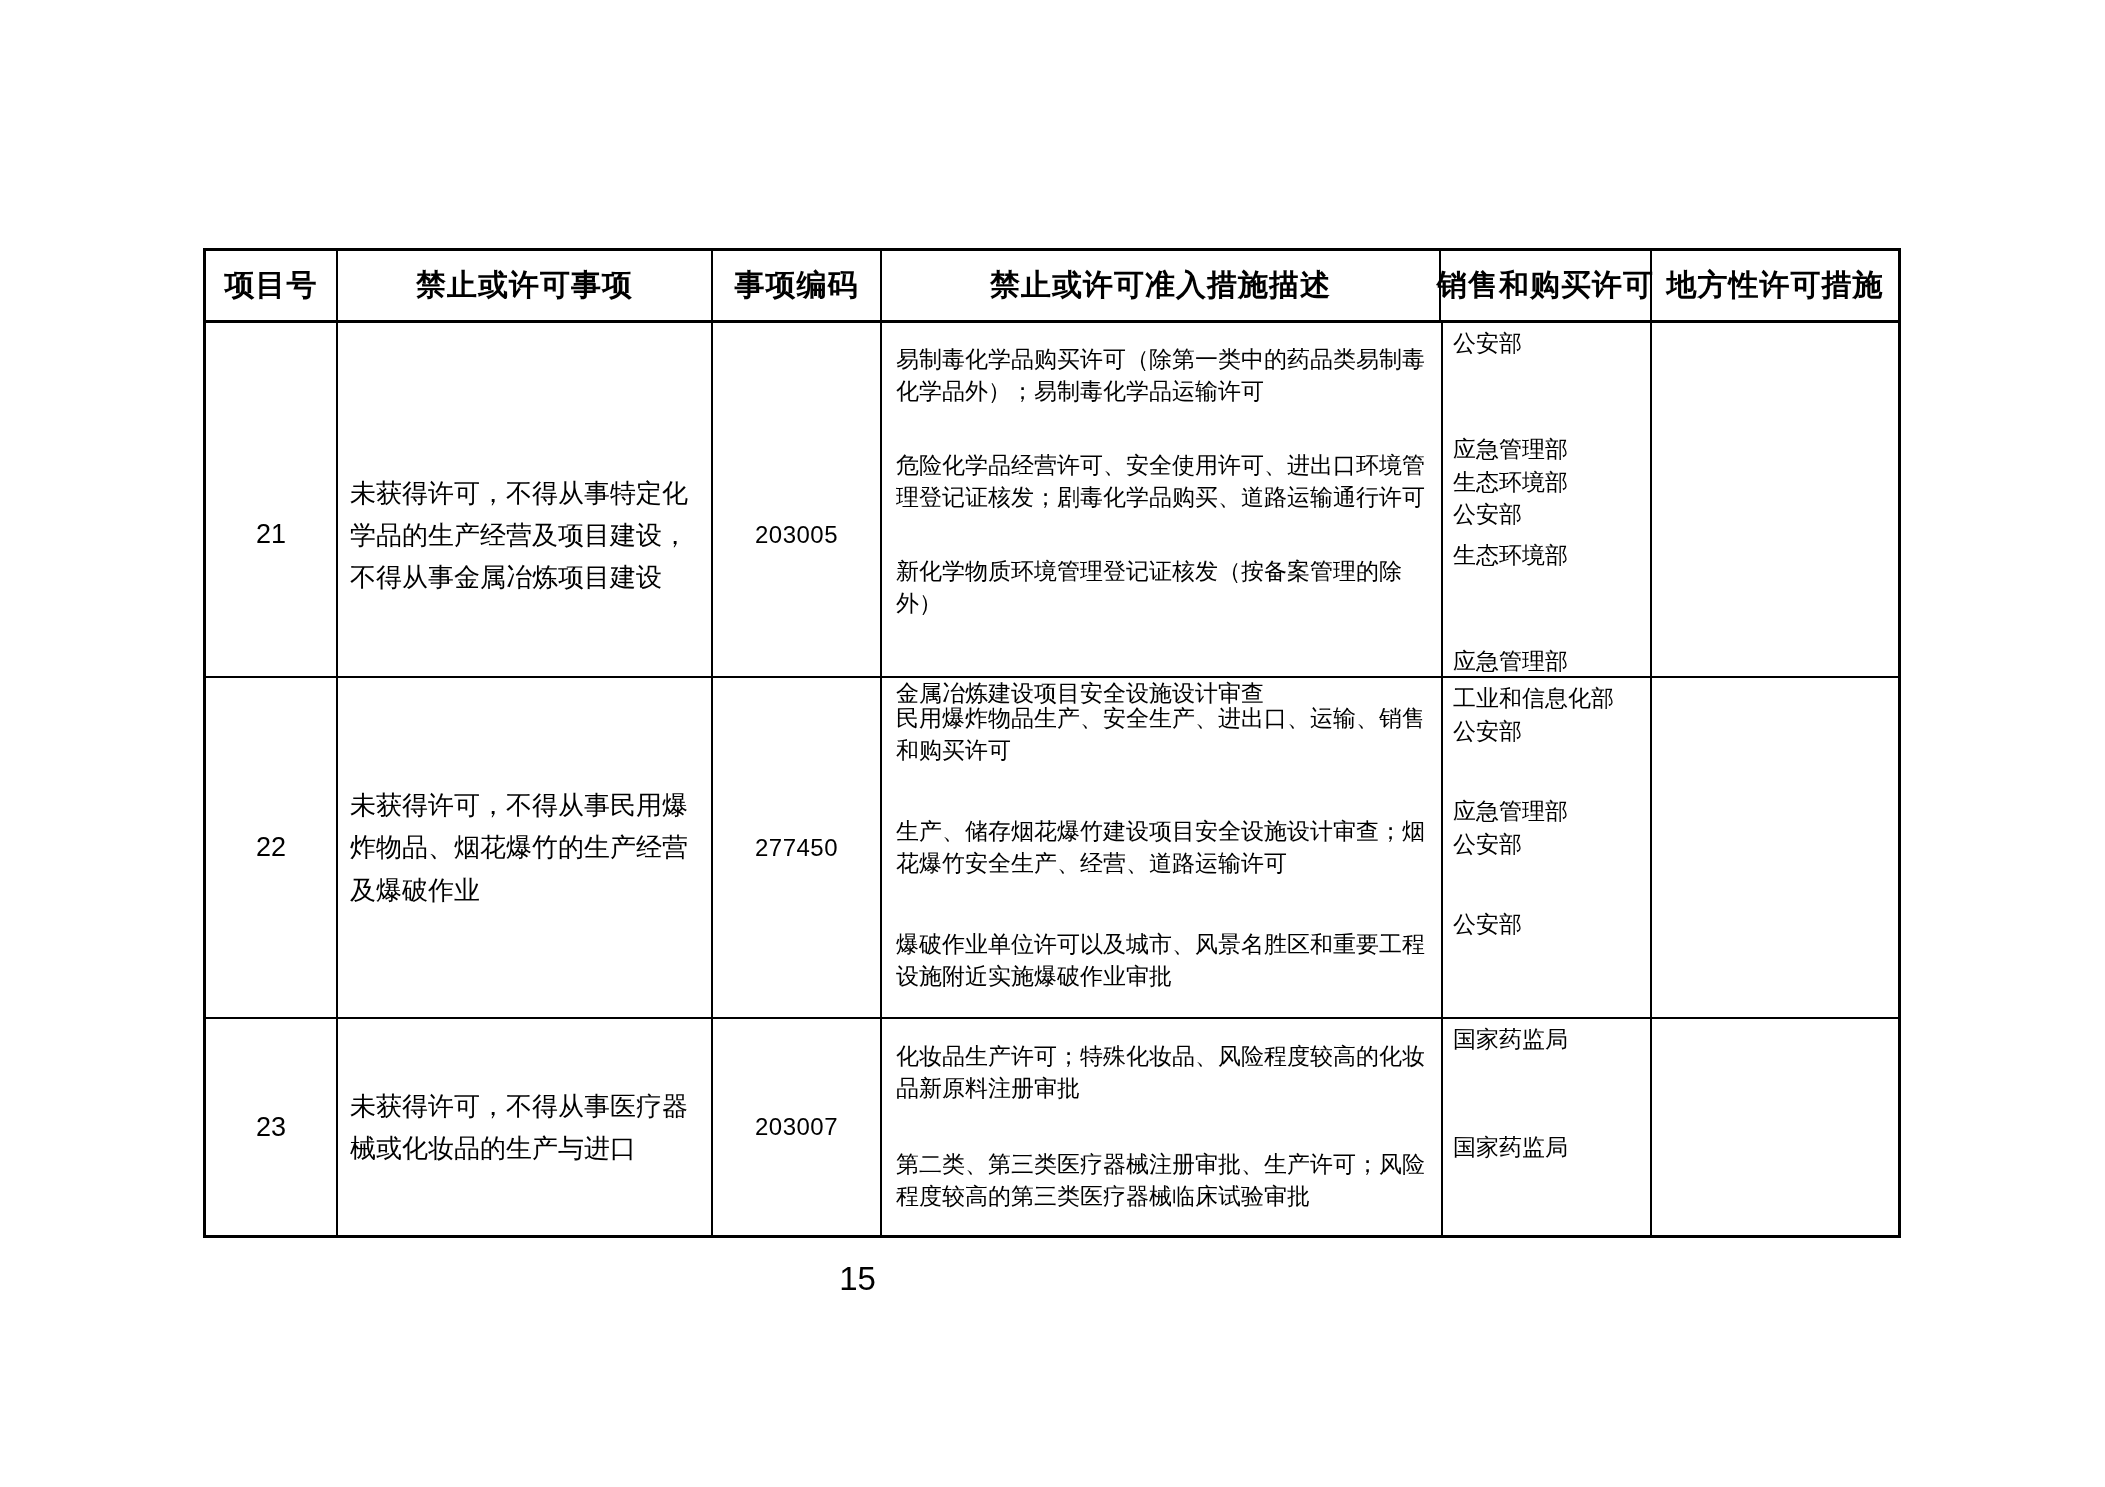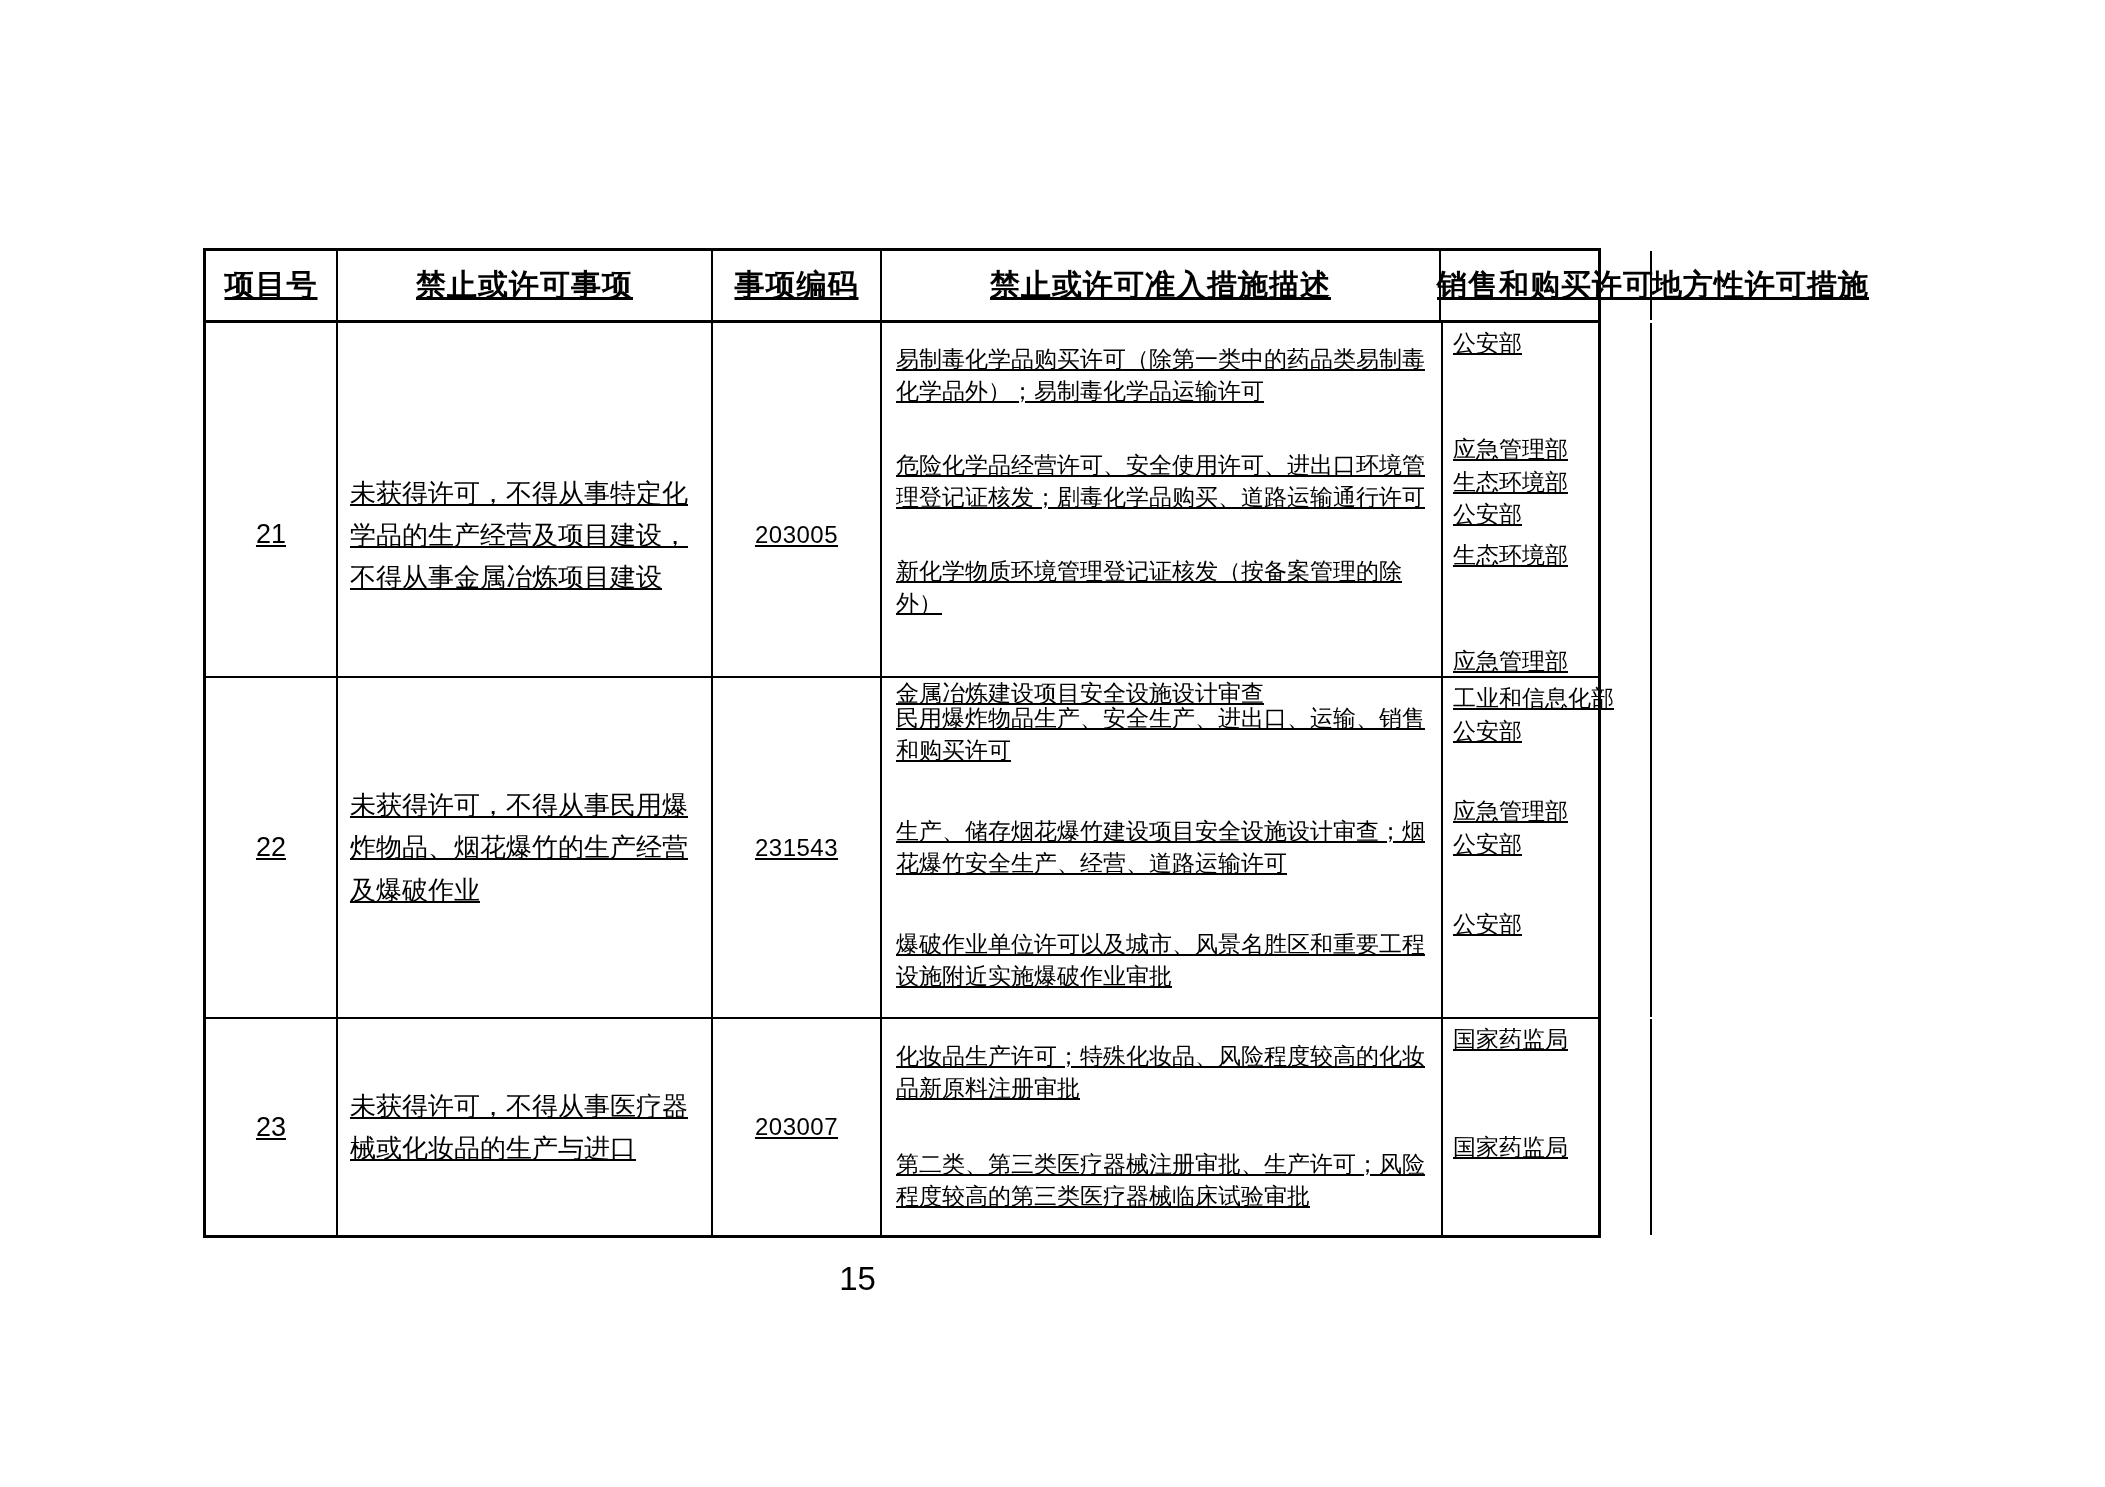--- a/index.html
+++ b/index.html
@@ -3,22 +3,22 @@
 <meta charset="utf-8">
 <style>
   html,body{margin:0;padding:0;}
   body{
     width:2105px;height:1487px;background:#ffffff;
     font-family:"Liberation Sans","DejaVu Sans",sans-serif;
     color:#000;position:relative;overflow:hidden;
   }
   .page{position:absolute;inset:0;background:#fff;}
   .table{
-    position:absolute;left:203px;top:248px;width:1398px;
-    border:3px solid #000;box-sizing:border-box;background:#fff;text-decoration:underline;
+    position:absolute;left:203px;top:248px;width:1698px;
+    border:3px solid #000;box-sizing:border-box;background:#fff;
   }
   .thead{
     display:grid;grid-template-columns:130px 375px 169px 559px 211px 1fr;
     height:72px;border-bottom:3px solid #000;box-sizing:border-box;
   }
   .th{
     display:flex;align-items:center;justify-content:center;
     font-weight:bold;font-size:30px;letter-spacing:1px;
     border-left:2px solid #000;box-sizing:border-box;white-space:nowrap;
   }
@@ -127,21 +127,21 @@
         </div>
       </div>
       <div class="cell c-local"></div>
     </div>
 
     <div class="trow r22">
       <div class="cell c-num">22</div>
       <div class="cell c-item">
           <span>未获得许可，不得从事民用爆炸物品、烟花爆竹的生产经营及爆破作业</span>
         </div>
-      <div class="cell c-code">231543</div>
+      <div class="cell c-code">277450</div>
       <div class="c-md sub3">
         <div class="pair">
           <div class="measure">
               <span>民用爆炸物品生产、安全生产、进出口、运输、销售和购买许可</span>
             </div>
           <div class="depts">
             <div>工业和信息化部</div>
             <div>公安部</div>
           </div>
         </div>

